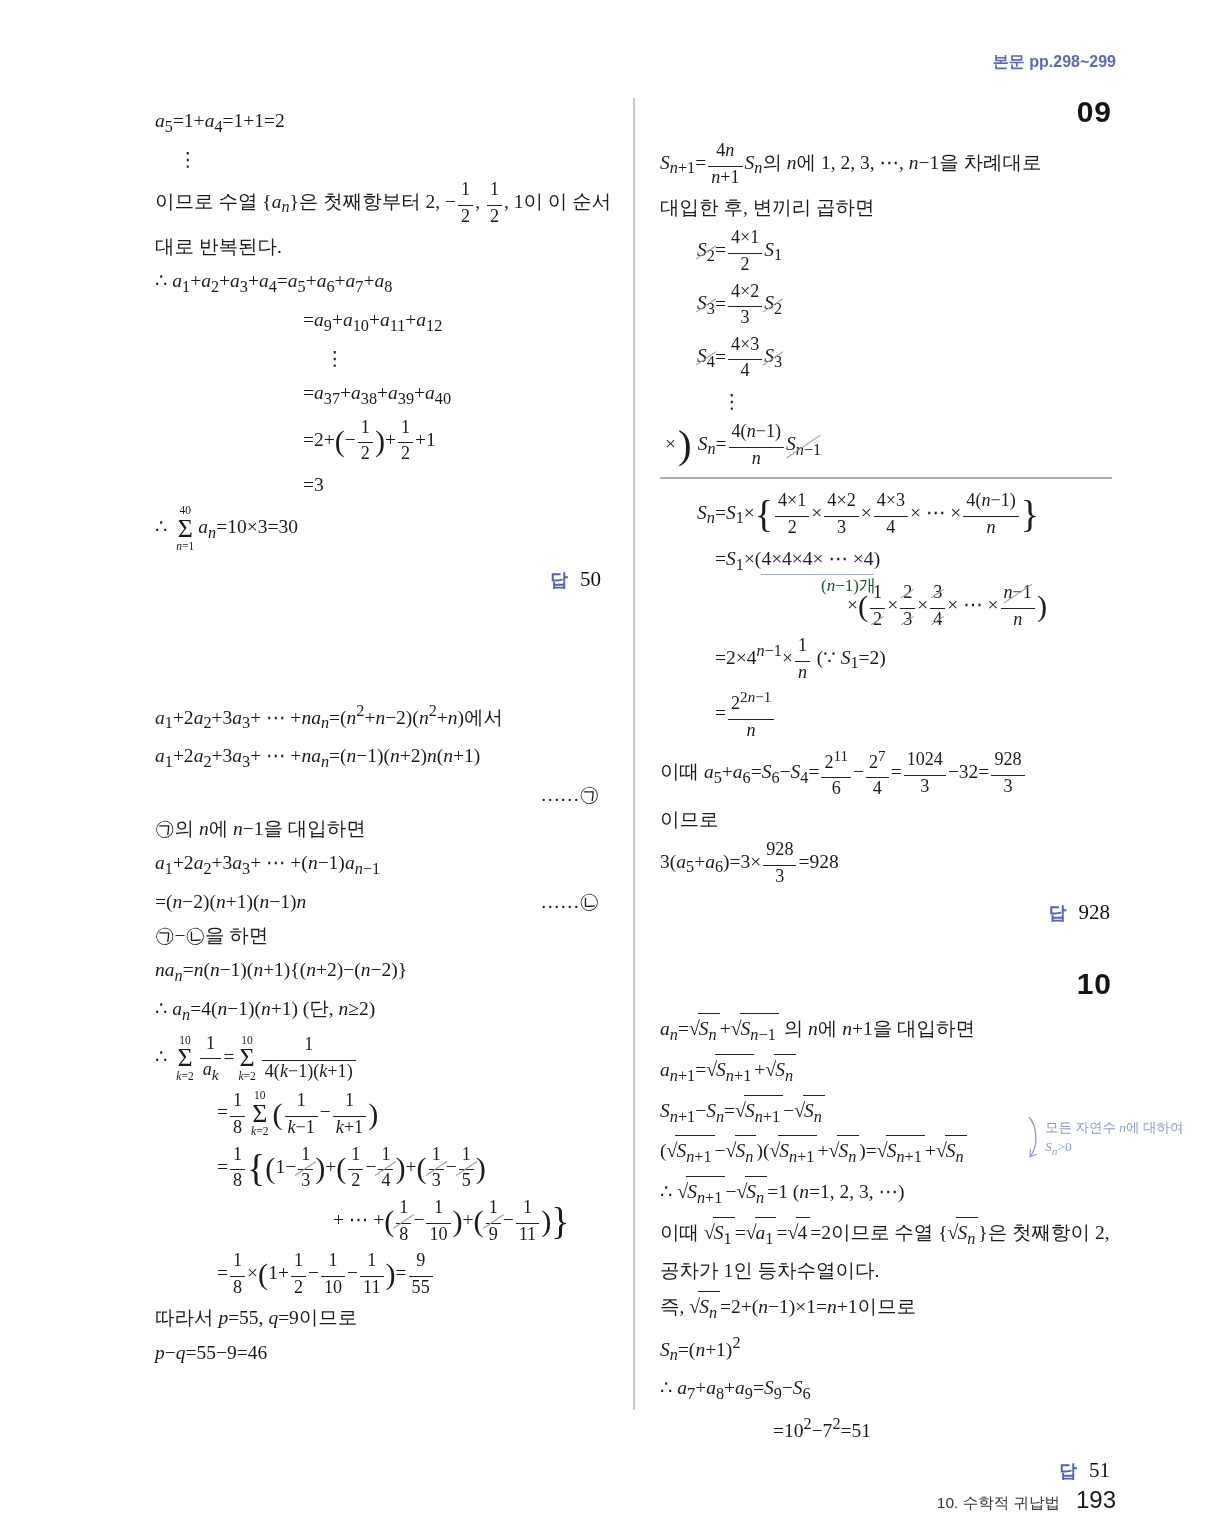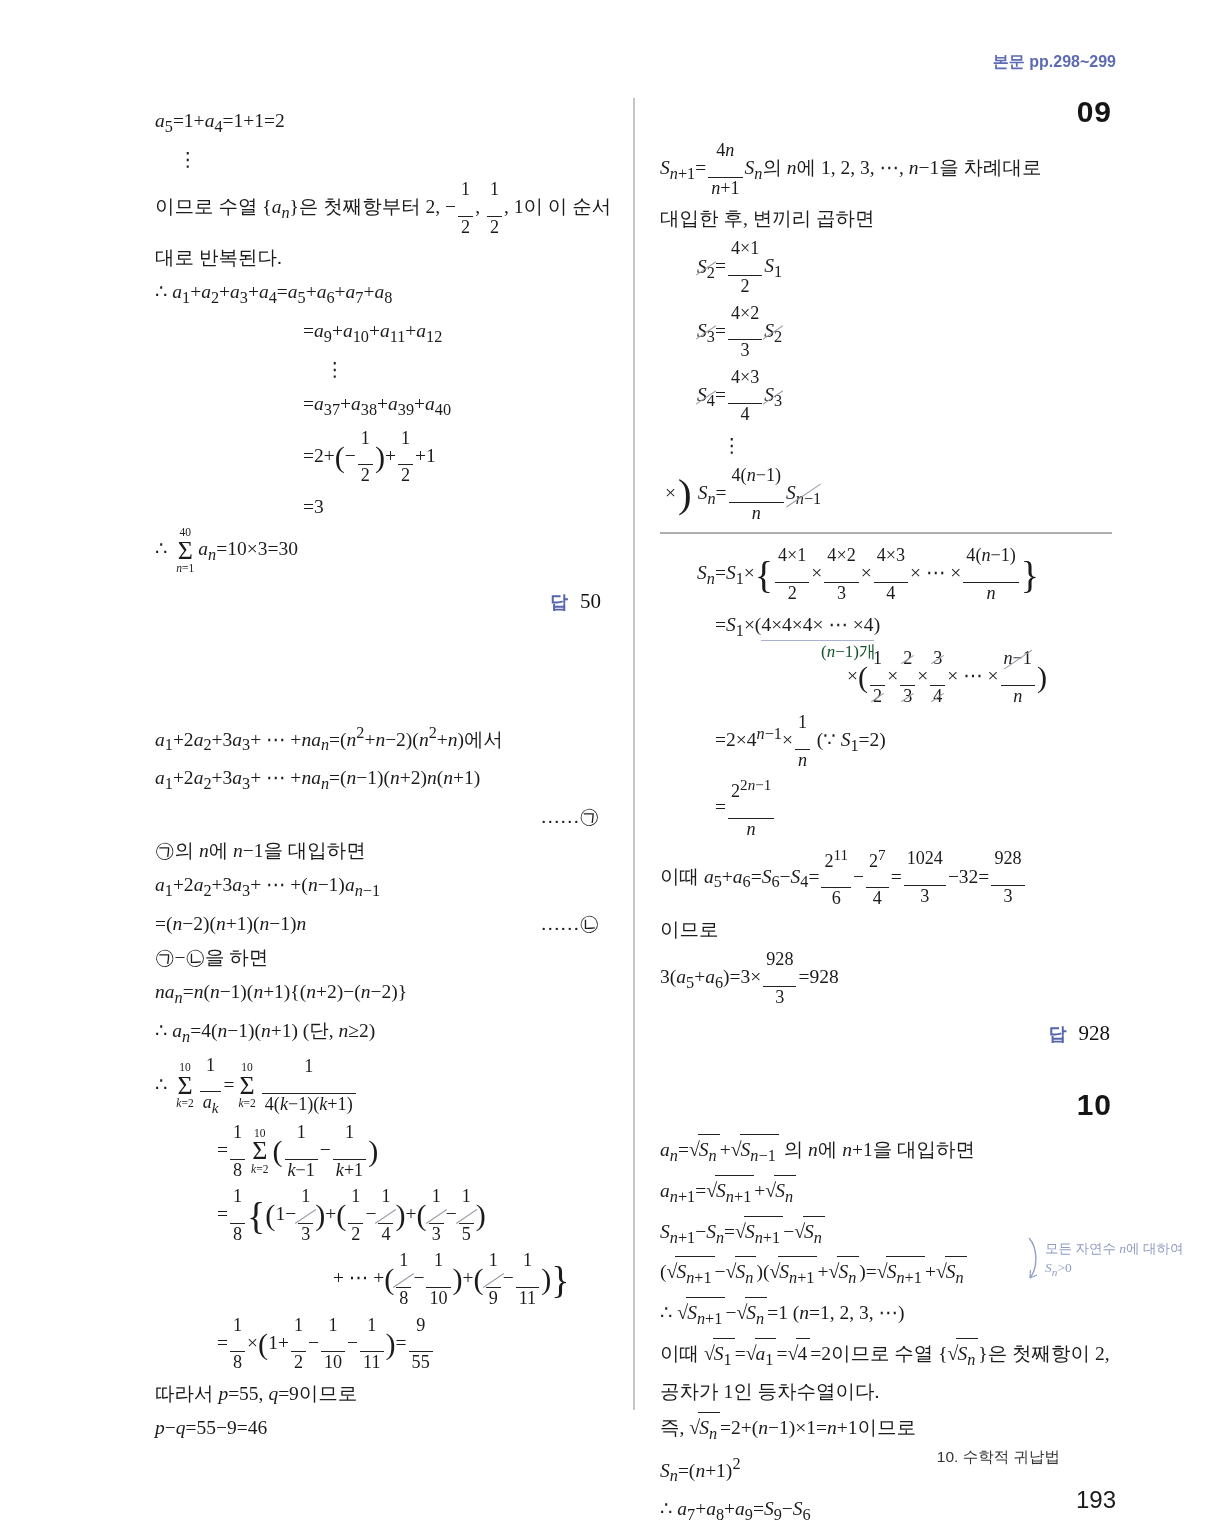--- a/index.html
+++ b/index.html
@@ -13,21 +13,21 @@
   .pno{font-family:"Liberation Sans","DejaVu Sans",sans-serif;font-weight:bold;font-size:30px;letter-spacing:1px;color:#151515;margin:0 0 12px 0;text-align:right;}
   .p08{margin-top:108px;}
   .p10{margin-top:42px;position:relative;}
   .ar{text-align:right;padding-right:4px;}
   .tag{float:right;padding-right:4px;}
   .ans{text-align:right;margin:14px 2px 6px 0;font-size:21px;}
   .ans .al{color:#5565ad;font-family:"Liberation Sans","DejaVu Sans",sans-serif;font-weight:bold;font-size:18px;margin-right:12px;}
   .ans .av{color:#111;}
   
   .fr{display:inline-block;text-align:center;vertical-align:middle;margin:0 2px;line-height:1.08;font-size:0.93em;}
-  .fr .fn{display:block;padding:0 3px 16px 3px;border-bottom:1.3px solid #222;}
+  .fr .fn{display:block;padding:0 3px 5px 3px;border-bottom:1.3px solid #222;}
   .fr .fd{display:block;padding:1px 3px 0 3px;}
   
   .sum{display:inline-flex;flex-direction:column;align-items:center;vertical-align:middle;line-height:1;margin:0 4px;}
   .sum .st,.sum .su{font-size:11.5px;}
   .sum .sg{font-size:26px;line-height:.95;}
   
   .sq{white-space:nowrap;}
   .sq .r{font-size:1.02em;}
   .sq .v{display:inline-block;border-top:1.35px solid #222;padding:1px 3px 0 1px;margin-left:-2px;}
   
@@ -39,21 +39,21 @@
   .mp{font-size:2.1em;vertical-align:middle;line-height:1;margin:0 6px 0 2px;}
   .rule{border-bottom:2.2px solid #aeaeae;padding-bottom:9px;margin-bottom:12px;padding-left:5px;}
   
   .ub{position:relative;display:inline-block;border-bottom:1.3px solid #a8b2cf;padding-bottom:2px;}
   .ub .ubl{position:absolute;top:100%;left:50%;transform:translateX(-50%);font-size:17px;color:#14532d;white-space:nowrap;margin-left:31px;}
   
   .i23{margin-left:23px;}.i37{margin-left:37px;}.i55{margin-left:55px;font-family:Liberation Serif, serif;}.i62{margin-left:62px;}
   .i113{margin-left:113px;}.i148{margin-left:148px;}.i170{margin-left:170px;}.i178{margin-left:178px;}.i187{margin-left:187px;}
   
   .note{position:absolute;left:366px;top:148px;display:flex;gap:5px;align-items:center;color:#8e9cc4;font-size:13.5px;line-height:1.4;white-space:nowrap;}
-  .footer{position:absolute;top:1447px;right:95px;display:flex;align-items:flex-start;gap:16px;}
+  .footer{position:absolute;top:1447px;right:95px;display:flex;align-items:flex-end;gap:16px;}
   .fsec{font-family:"Liberation Sans","DejaVu Sans",sans-serif;font-size:15.5px;color:#333;}
   .fpg{font-family:"Liberation Sans","DejaVu Sans",sans-serif;font-size:24px;font-weight:normal;color:#1a1a1a;margin-top:39px;}
 </style>
 </head>
 <body>
 
 <div class="page">
 
   <div class="pageref">본문 pp.298~299</div>
   <div class="divider"></div>

